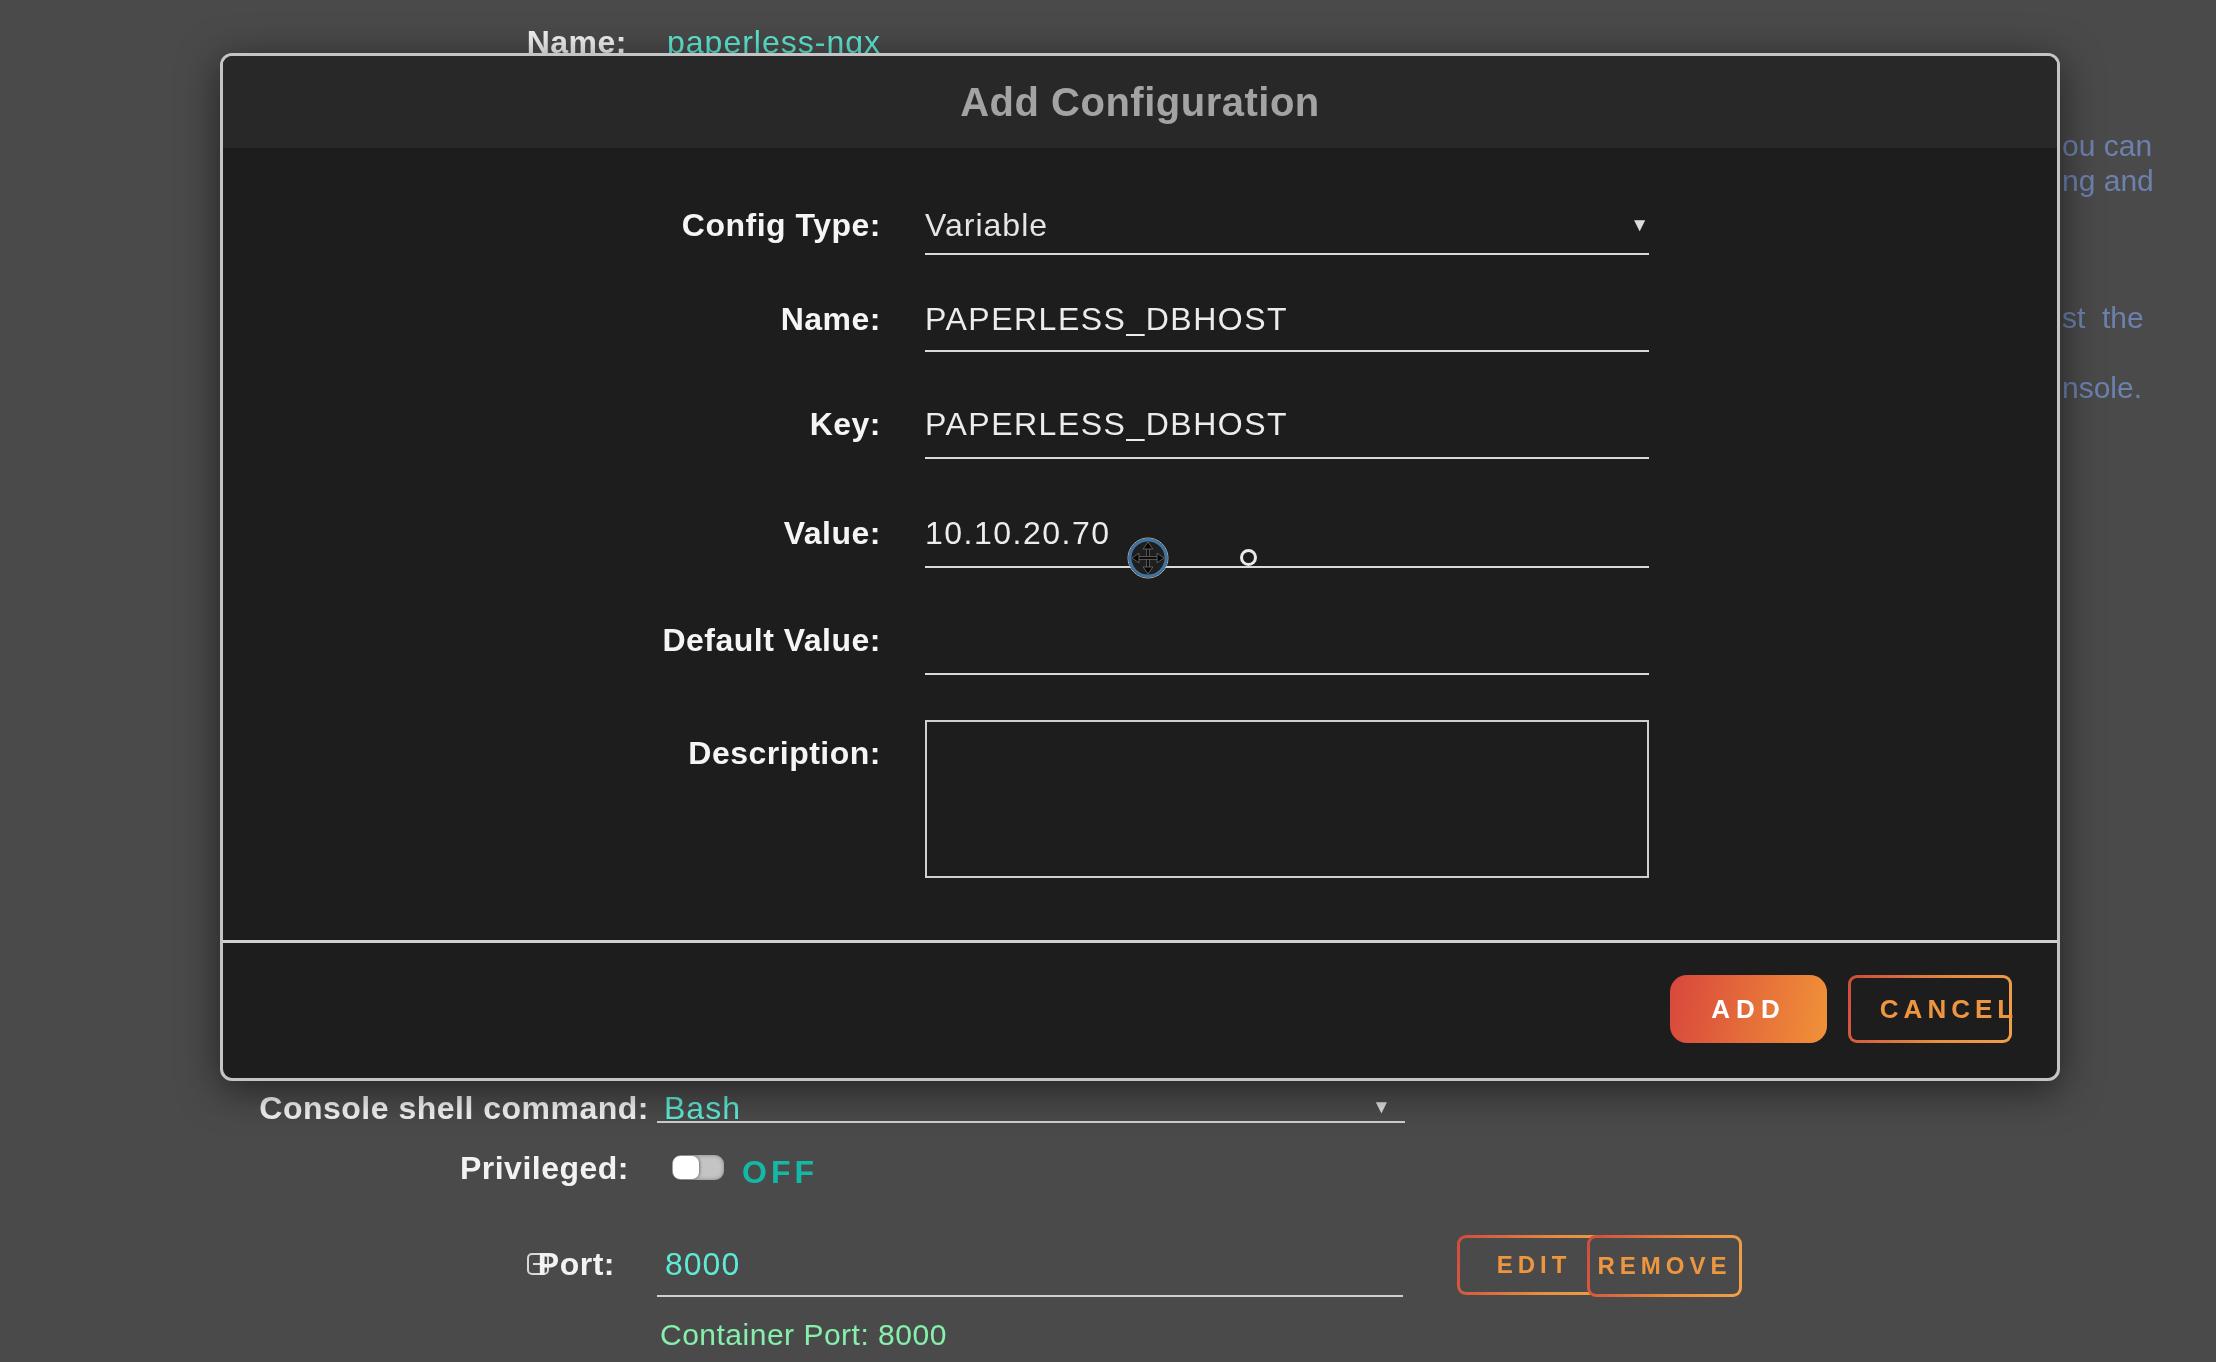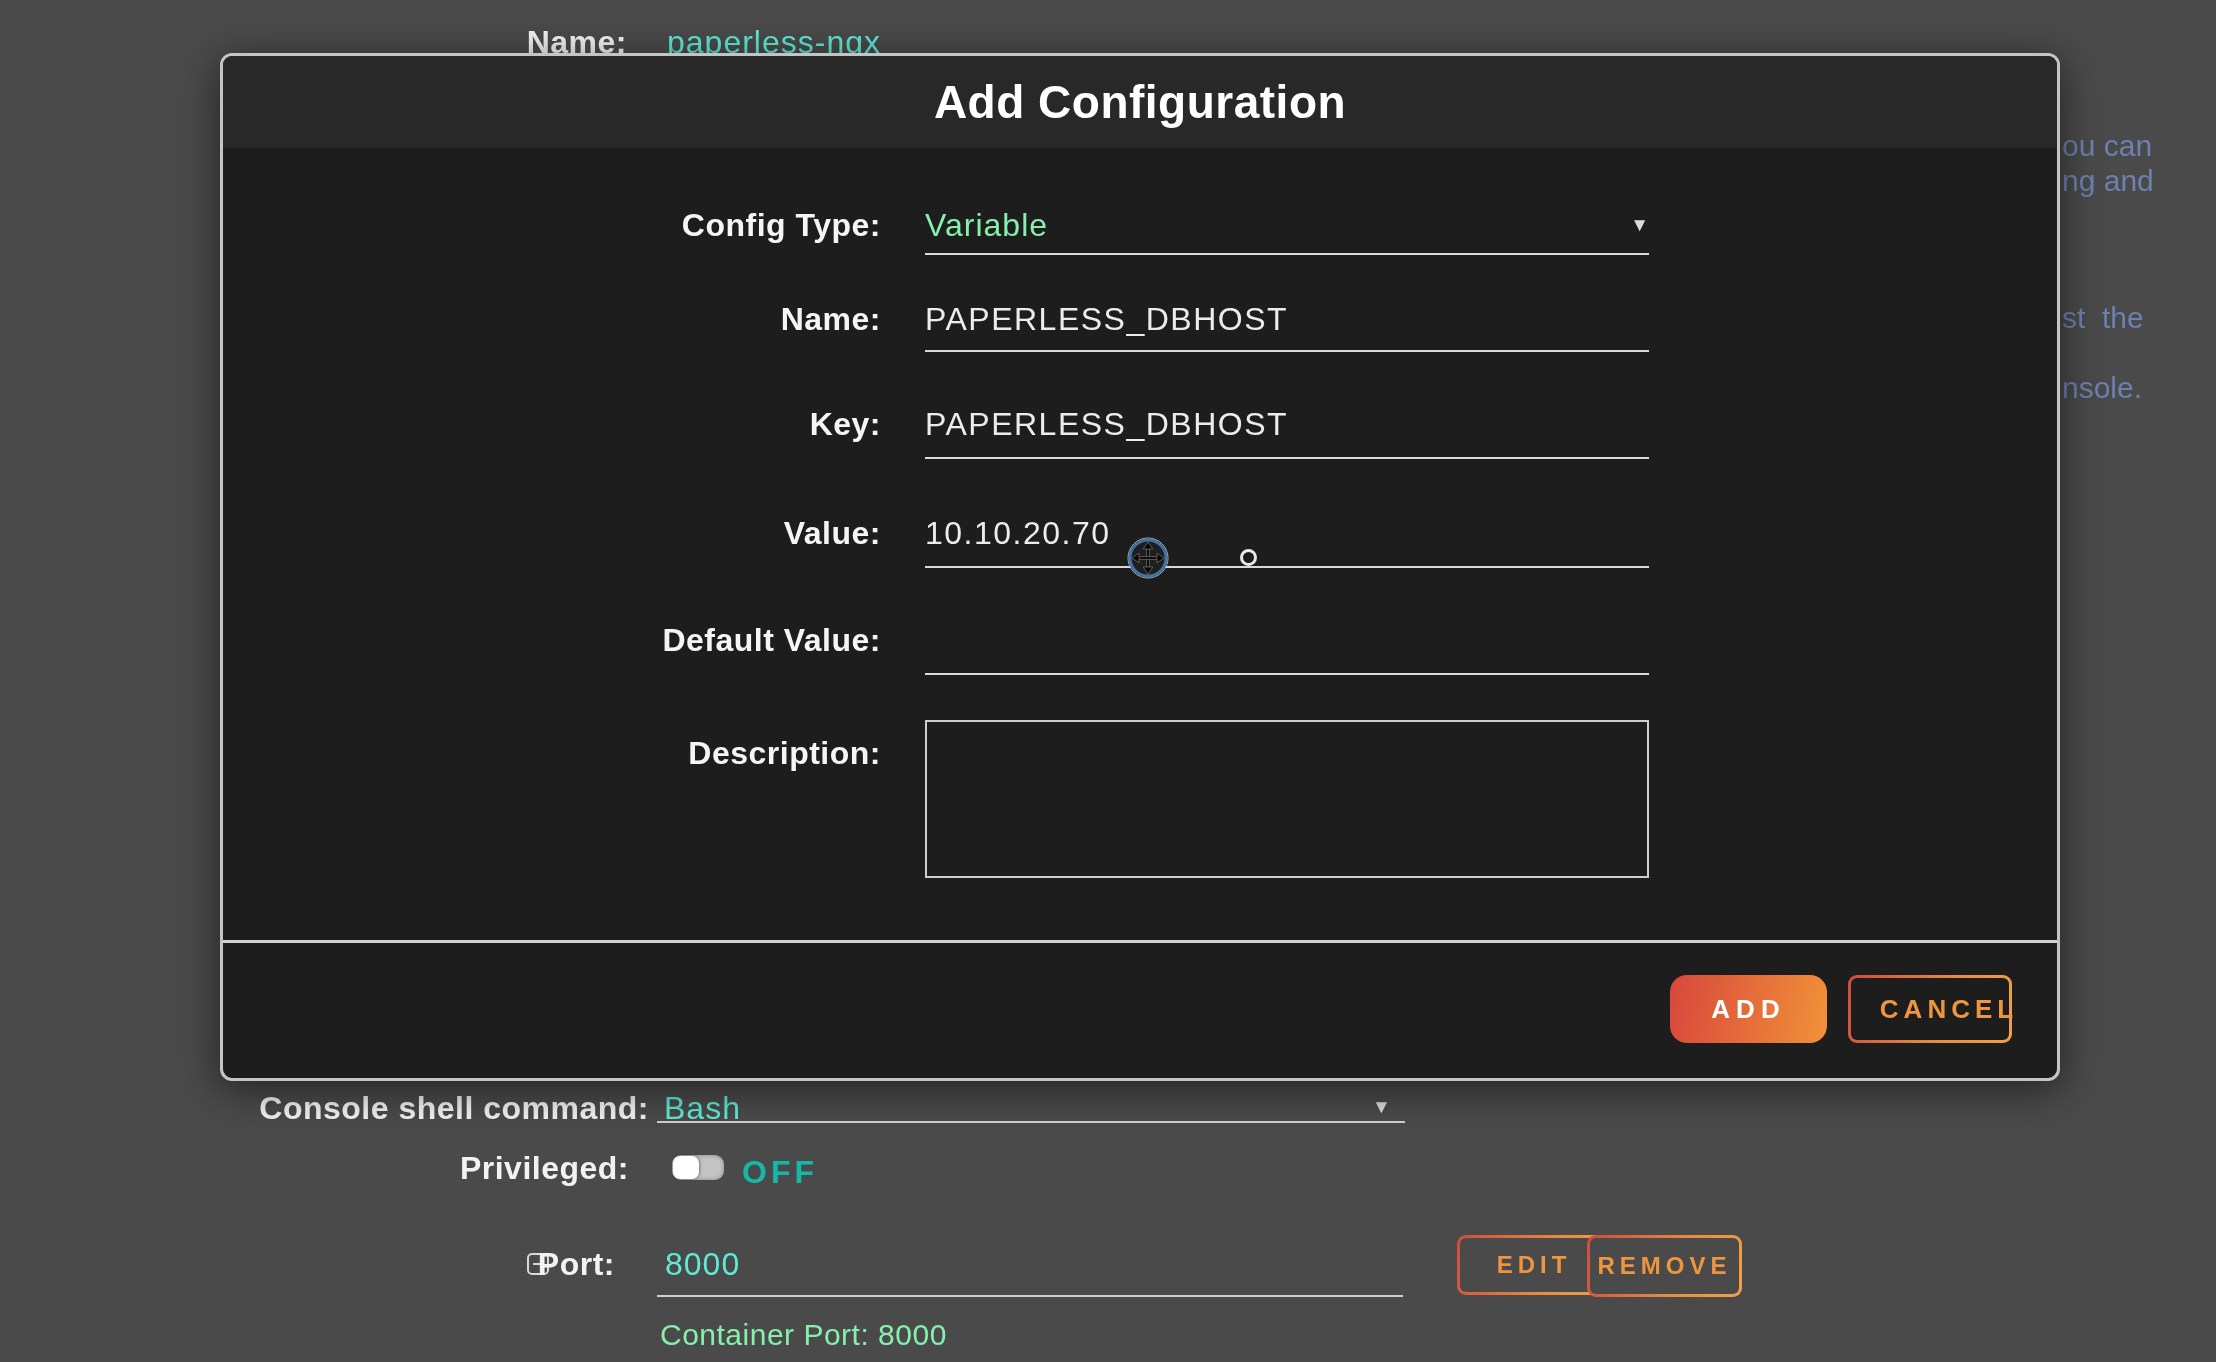--- a/index.html
+++ b/index.html
@@ -41,30 +41,30 @@
   .grad-inner { width:100%; height:100%; border-radius:6px; display:flex; align-items:center; justify-content:center;
                 font-weight:bold; letter-spacing:5px; color:#ee9540; }
   .on-page  { background:#4a4a4a; }
   .on-modal { background:#1d1d1d;padding-left:38px; }
 
   
   .modal { left:220px; top:53px; width:1840px; height:1028px;
            background:#1d1d1d; border:3px solid #c4c4c4; border-radius:12px;
            box-shadow:0 8px 40px rgba(0,0,0,.55); z-index:10; overflow:hidden; }
   .modal-header { position:absolute; left:0; top:0; right:0; height:92px; background:#282828; }
-  .modal-title { width:100%; text-align:center; line-height:92px; font-size:46px; font-weight:bold; color:#ffffff; letter-spacing:.5px; }
+  .modal-title { width:100%; text-align:center; line-height:92px; font-size:40px; font-weight:bold; color:#a3a3a3; letter-spacing:.5px; }
 
   .m-label { position:absolute; left:0; width:658px; text-align:right; font-size:32px; font-weight:bold;
              color:#f5f5f5; letter-spacing:.5px; height:40px; line-height:40px; }
   .m-field { position:absolute; left:702px; width:724px; height:40px; }
   .m-input { width:100%; height:40px; line-height:40px; background:transparent; border:none; outline:none;
              color:#ececec; font-size:32px; letter-spacing:1.5px; font-family:"Liberation Sans",sans-serif; }
   .m-underline { position:absolute; left:702px; width:724px; height:2px; background:#d9d9d9; }
   .m-select { display:flex; justify-content:space-between; align-items:center; cursor:pointer; }
-  .m-select .val { font-size:32px; letter-spacing:1px; color:#86efac; line-height:40px; }
+  .m-select .val { font-size:32px; letter-spacing:1px; color:#e5e5e5; line-height:40px; }
   .m-textarea { position:absolute; left:702px; top:664px; width:724px; height:158px;
                 background:transparent; border:2px solid #cfcfcf; color:#ececec; font-size:30px;
                 font-family:"Liberation Sans",sans-serif; resize:none; outline:none; padding:10px 14px; }
   .m-divider { position:absolute; left:0; right:0; top:884px; height:3px; background:#d0d0d0; }
 
   .add-btn { position:absolute; left:1447px; top:919px; width:157px; height:68px; border-radius:17px;
              background:linear-gradient(100deg,#d8473c 0%,#f19238 100%);
              color:#ffffff; font-weight:bold; font-size:26px; letter-spacing:6px;
              display:flex; align-items:center; justify-content:center; cursor:pointer; border:none;
              font-family:"Liberation Sans",sans-serif; }

